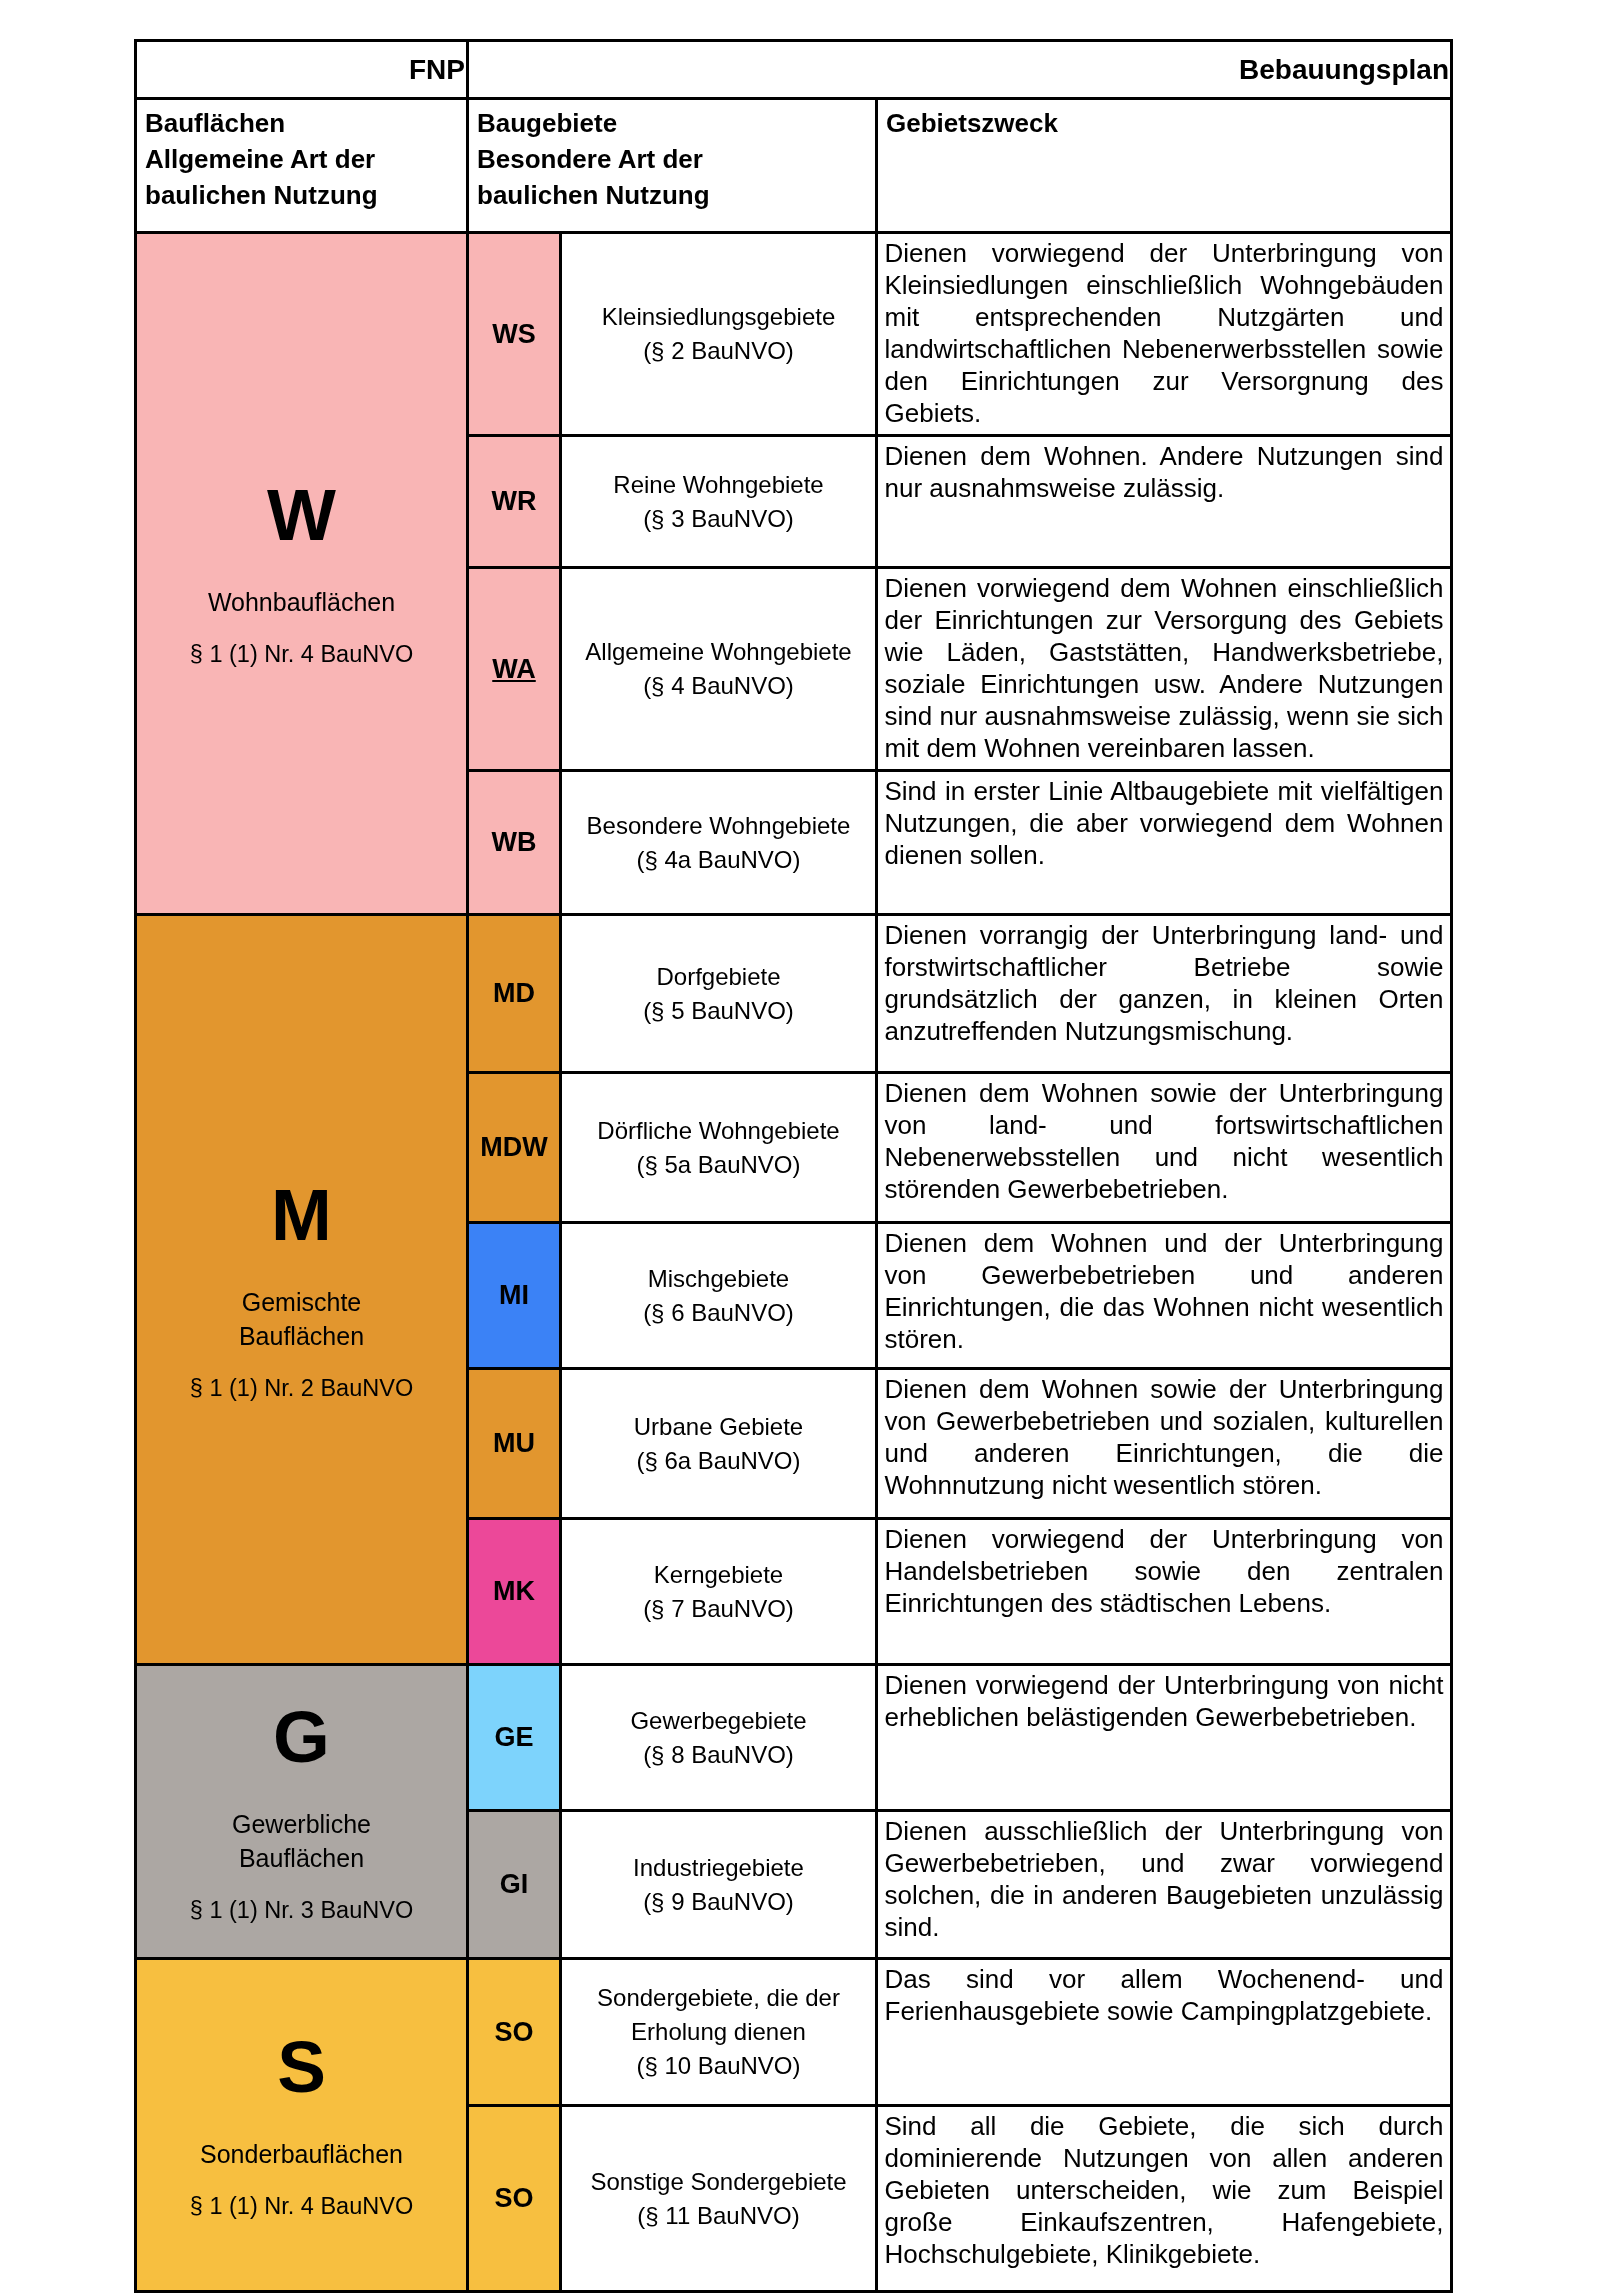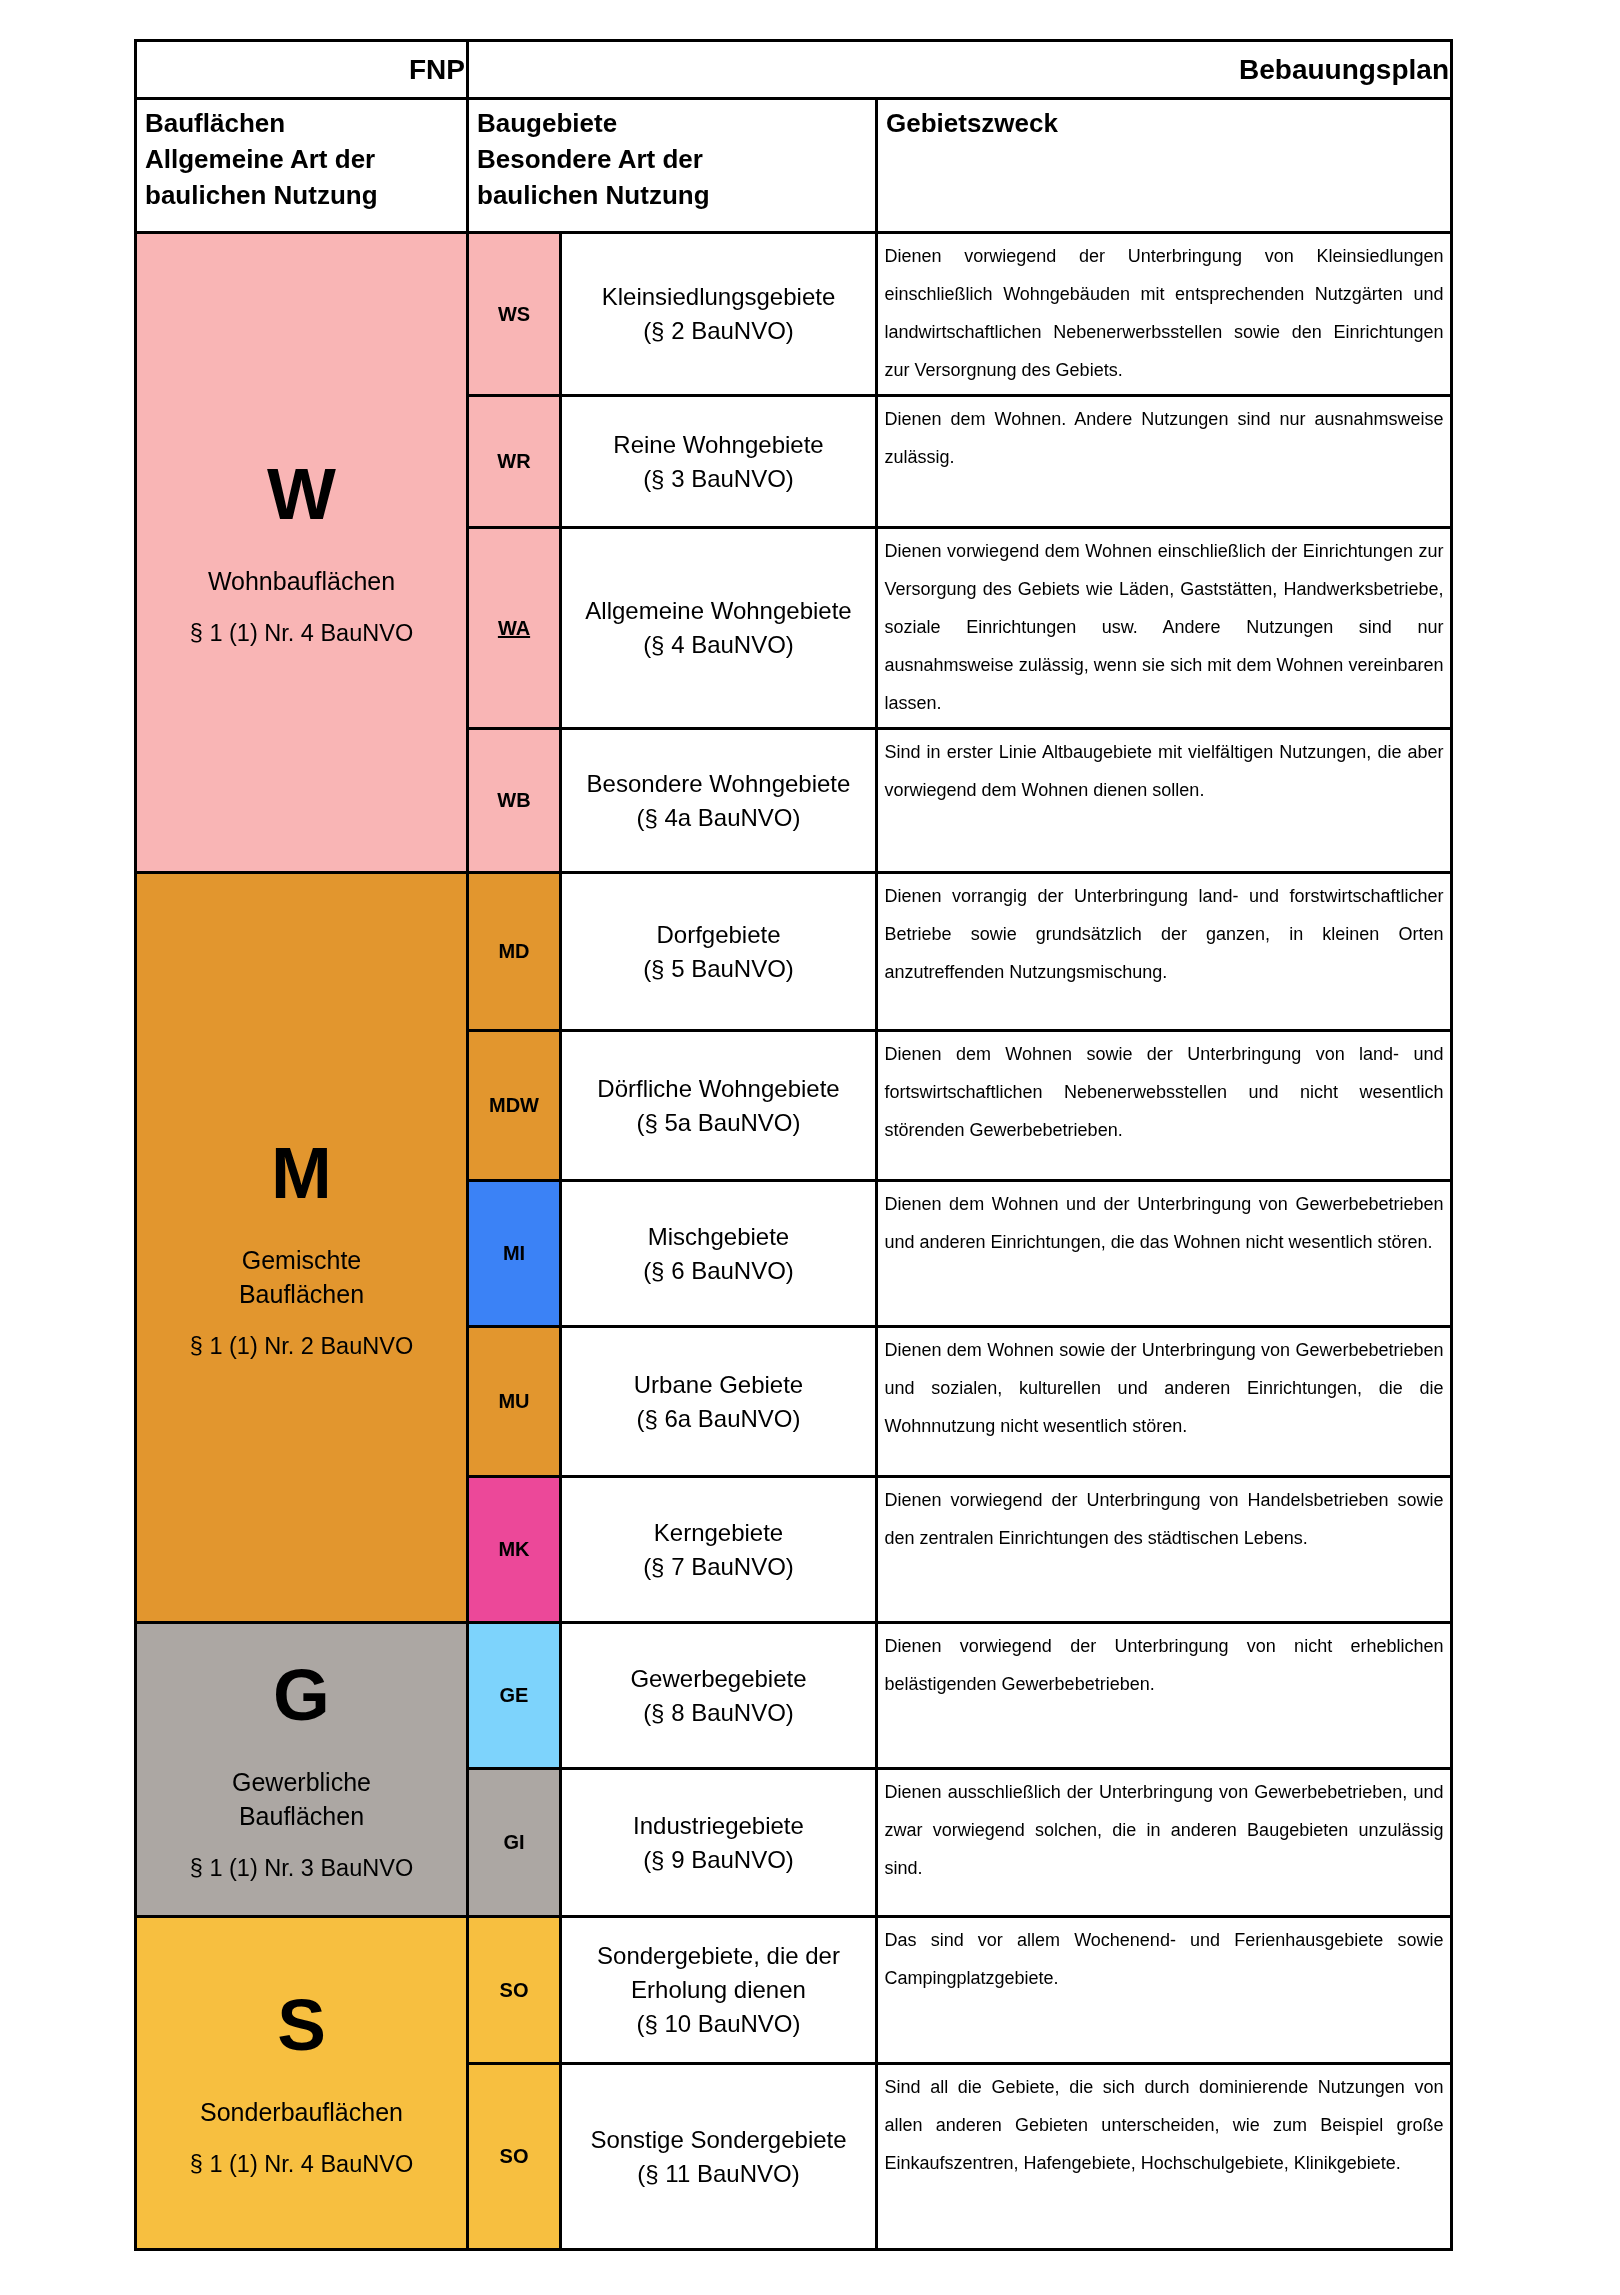--- a/index.html
+++ b/index.html
@@ -67,38 +67,38 @@
   }
   .glaw {
     font-size: 23.5px;
     line-height: 1.2;
   }
   
   td.code {
     text-align: center;
     vertical-align: middle;
     font-weight: bold;
-    font-size: 20px;
+    font-size: 27px;
   }
   
   td.name {
     text-align: center;
     vertical-align: middle;
     font-size: 24px;
     line-height: 34px;
     white-space: pre-line;
     background: #ffffff;
     padding: 0 5px;
   }
   
   td.purpose {
     text-align: justify;
     vertical-align: top;
-    font-size: 18px;
-    line-height: 38px;
+    font-size: 26px;
+    line-height: 32px;
     padding: 3.2px 6.5px 4.9px 6.5px;
     background: #ffffff;
   }
 </style>
 </head>
 <body>
 
 <div class="page">
   <table class="fnp">
     <colgroup>

